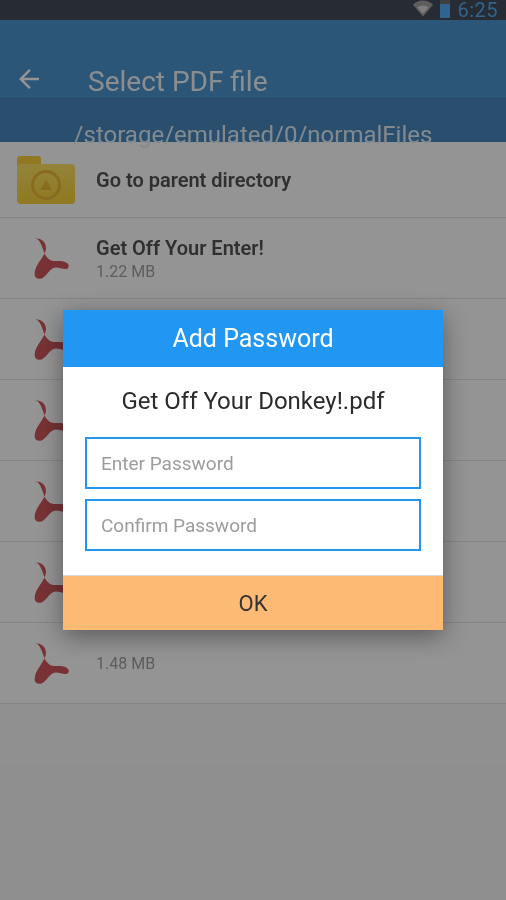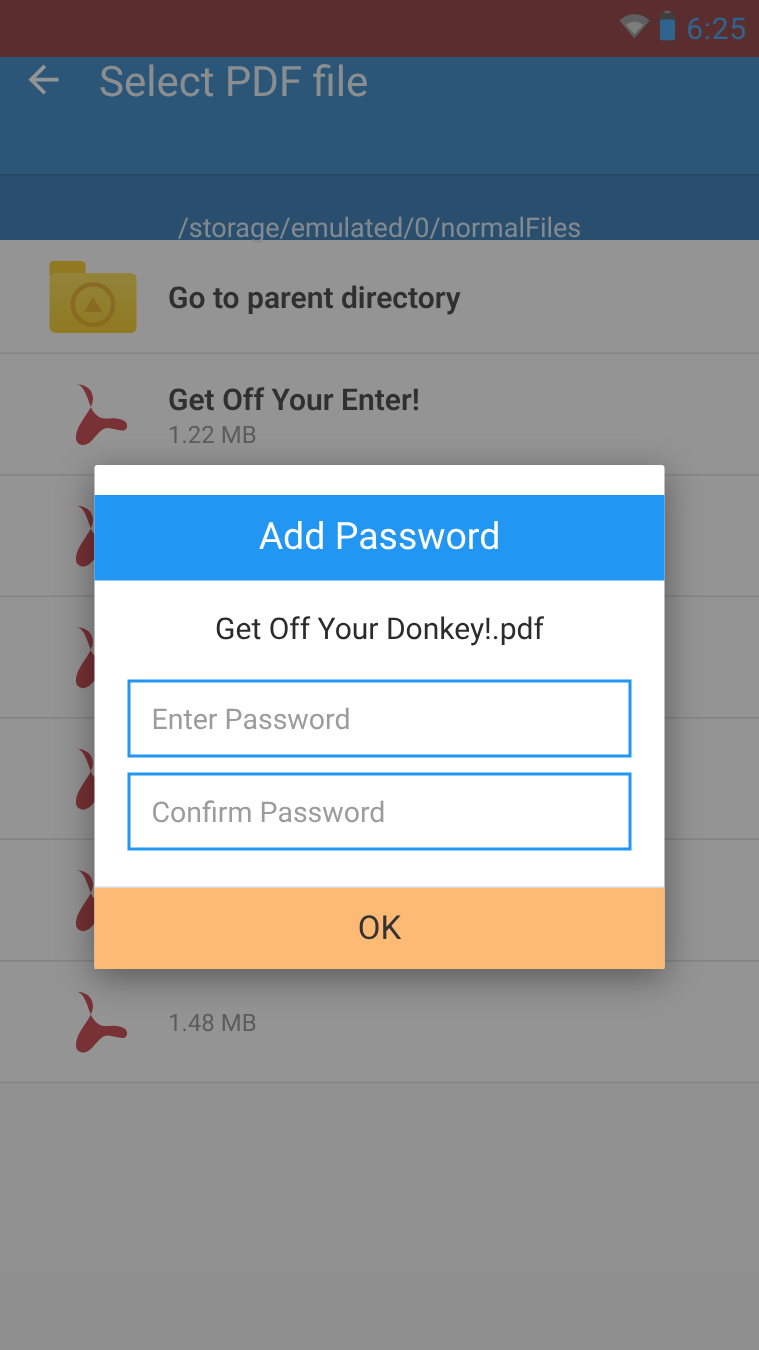--- a/index.html
+++ b/index.html
@@ -1,57 +1,57 @@
 <!DOCTYPE html>
 <html><head>
 <meta charset="utf-8">
 <style>
   * { box-sizing: border-box; margin: 0; padding: 0; font-family: -apple-system, BlinkMacSystemFont, "Segoe UI", Roboto, sans-serif; }
   html, body { width: 506px; height: 900px; overflow: hidden; }
   body { background: #f5f5f5; position: relative; }
 
   
-  .status-bar { height: 38px; background: #7f1d1d; display: flex; align-items: center; justify-content: flex-end; padding: 0 8px; gap: 6px; }
+  .status-bar { height: 20px; background: #0f172a; display: flex; align-items: center; justify-content: flex-end; padding: 0 8px; gap: 6px; }
   .status-bar .wifi-icon svg { width: 20px; height: 20px; fill: #aaa; }
   .status-bar .battery-icon svg { width: 12px; height: 20px; }
   .status-bar .clock { color: #2196f3; font-size: 20px; font-weight: 400; letter-spacing: 0.5px; }
 
   
-  .app-bar { height: 78px; background: #1976c2; display: flex; align-items: flex-start; padding: 0 14px; gap: 22px; }
+  .app-bar { height: 78px; background: #1976c2; display: flex; align-items: flex-end; padding: 0 14px; gap: 44px; }
   .app-bar .back { color: #fff; }
   .app-bar .back svg { width: 30px; height: 30px; fill: #fff; }
   .app-bar .title { color: #e9f1f7; font-size: 28px; font-weight: 400; }
 
   
   .path-bar { height: 44px; background: #1565a8; display: flex; align-items: center; justify-content: center; border-top: 1px solid rgba(0,0,0,0.15); }
-  .path-bar span { color: #d8e8f5; font-size: 18px; margin-top: 28px; }
+  .path-bar span { color: #d8e8f5; font-size: 24px; margin-top: 28px; }
 
   
   .file-list { background: #fff; }
-  .file-row { display: flex; align-items: center; padding: 12px 10px 12px 28px; border-bottom: 1px solid #dcdcdc; gap: 16px; min-height: 76px; }
+  .file-row { display: flex; align-items: center; padding: 12px 10px 12px 12px; border-bottom: 1px solid #dcdcdc; gap: 16px; min-height: 76px; }
   .file-row .icon-slot { width: 68px; display: flex; justify-content: center; }
   .file-row .meta { display: flex; flex-direction: column; gap: 2px; }
   .file-row .file-title { font-size: 20px; color: #222; font-weight: 600; }
   .file-row .file-sub { font-size: 16px; color: #858585; }
 
   
   .folder-icon { width: 58px; height: 48px; position: relative; }
   .folder-icon .tab { position: absolute; top: 0; left: 0; width: 24px; height: 10px; background: #f5c400; border-radius: 3px 3px 0 0; }
   .folder-icon .body { position: absolute; top: 8px; left: 0; width: 58px; height: 40px; background: linear-gradient(#fddb3a, #f4c400); border-radius: 4px; }
   .folder-icon .arrowcirc { position: absolute; top: 14px; left: 14px; width: 30px; height: 30px; border: 3px solid #e6a200; border-radius: 50%; display:flex; align-items:center; justify-content:center;}
   .folder-icon .arrowup { width:0; height:0; border-left:6px solid transparent; border-right:6px solid transparent; border-bottom:10px solid #e6a200; }
 
   .pdf-icon svg { width: 52px; height: 52px; }
 
   
   .overlay { position: absolute; inset: 0; background: rgba(60,60,60,0.55); display: flex; align-items: flex-start; justify-content: center; padding-top: 310px; }
   .dialog { width: 380px; background: #fff; border-radius: 2px; box-shadow: 0 6px 24px rgba(0,0,0,0.4); }
-  .dialog-header { background: #2196f3; color: #fff; font-size: 25px; text-align: center; padding: 14px 0; font-weight: 400; margin-top: 20px; }
+  .dialog-header { background: #2196f3; color: #fff; font-size: 25px; text-align: center; padding: 14px 0; font-weight: 400; }
   .dialog-body { padding: 20px 22px 14px 22px; display: flex; flex-direction: column; align-items: stretch; }
-  .dialog-filename { text-align: center; font-size: 20px; color: #2b2b2b; margin-bottom: 22px; }
+  .dialog-filename { text-align: center; font-size: 24px; color: #2b2b2b; margin-bottom: 22px; }
   .dialog-input { height: 52px; border: 2px solid #2196f3; padding: 0 14px; font-size: 19px; color: #333; outline: none; margin-bottom: 10px; }
   .dialog-input::placeholder { color: #9c9c9c; }
   .dialog-footer { border-top: 1px solid #d8d8d8; }
   .dialog-ok { width: 100%; background: #fdba74; border: none; height: 54px; font-size: 22px; color: #333; cursor: pointer; }
 </style>
 </head>
 <body>
 
 <div class="status-bar">
   <span class="wifi-icon">

